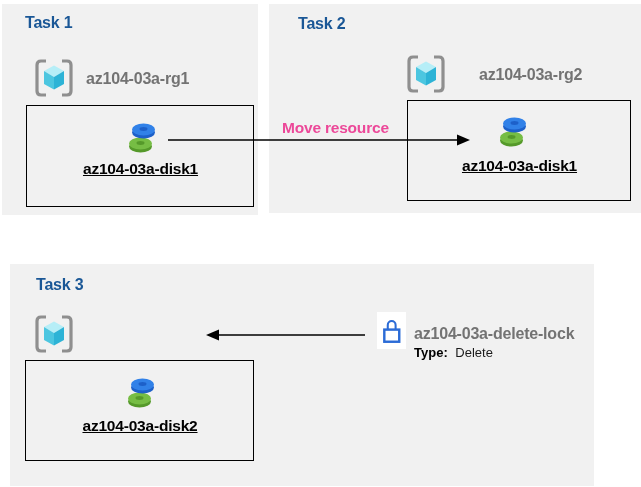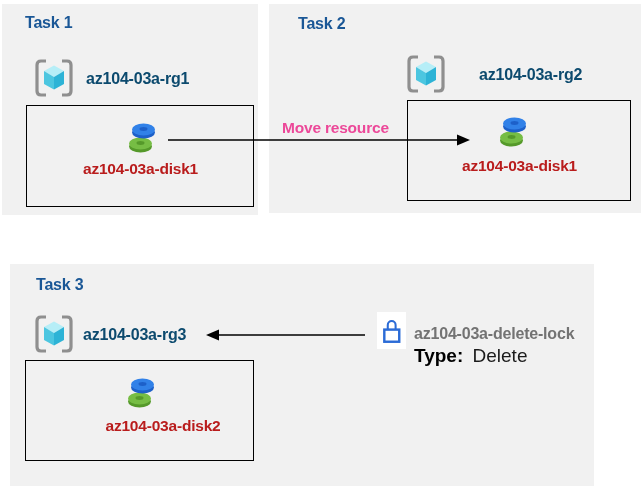--- a/index.html
+++ b/index.html
@@ -6,40 +6,40 @@
   #canvas{
     position:relative;width:641px;height:487px;background:#ffffff;overflow:hidden;
     font-family:"Liberation Sans","DejaVu Sans",sans-serif;
   }
   .panel{position:absolute;background:#f1f1f1;}
   .panel-title{
     position:absolute;font-size:16px;font-weight:bold;color:#1a5796;letter-spacing:-0.2px;
   }
   .rg-icon{position:absolute;width:40px;height:40px;}
   .rg-label{
-    position:absolute;font-size:16px;font-weight:bold;color:#0c4a6e;letter-spacing:-0.2px;white-space:nowrap;
+    position:absolute;font-size:16px;font-weight:bold;color:#737373;letter-spacing:-0.2px;white-space:nowrap;
   }
   .res-box{position:absolute;border:1.5px solid #000;background:transparent;}
   .disk-icon{position:absolute;width:36px;height:34px;}
   .disk-label{
-    position:absolute;font-size:15.5px;font-weight:bold;color:#b91c1c;text-align:center;letter-spacing:-0.2px;white-space:nowrap;
+    position:absolute;font-size:15.5px;font-weight:bold;color:#000000;text-align:center;letter-spacing:-0.2px;white-space:nowrap;text-decoration:underline;
   }
   #arrow-overlay{position:absolute;left:0;top:0;width:641px;height:487px;pointer-events:none;}
   #move-label{
     position:absolute;left:282px;top:119px;font-size:15.5px;font-weight:bold;color:#ec4899;letter-spacing:-0.2px;white-space:nowrap;
   }
   #lock-badge{
     position:absolute;left:377px;top:312px;width:29px;height:37px;background:#ffffff;
     display:flex;align-items:center;justify-content:center;
   }
   #lock-name{
     position:absolute;left:414px;top:325px;font-size:16px;font-weight:bold;color:#737373;letter-spacing:-0.2px;white-space:nowrap;
   }
   #lock-type{
-    position:absolute;left:414px;top:345px;font-size:19px;color:#1b1b1b;white-space:nowrap;
+    position:absolute;left:414px;top:345px;font-size:13px;color:#1b1b1b;white-space:nowrap;
   }
   #lock-type .type-label{font-weight:bold;color:#000;}
   #lock-type .type-value{margin-left:4px;font-weight:normal;}
 </style>
 </head>
 <body>
 
 <svg width="0" height="0" style="position:absolute">
   <defs>
     <g id="rg-cube-icon">
@@ -86,26 +86,25 @@
         <use href="#stacked-disks-icon"></use>
       </svg>
     <div class="disk-label" style="left:138px;top:153px;width:225px;">az104-03a-disk1</div>
   </div>
 
   <div class="panel" style="left:10px;top:264px;width:584px;height:222px;">
     <div class="panel-title" style="left:26px;top:12px;">Task 3</div>
     <svg class="rg-icon" style="left:24px;top:50px;" viewBox="0 0 40 40">
         <use href="#rg-cube-icon"></use>
       </svg>
-    <div class="rg-label" style="left:73px;top:62px;">az104-03a-rg3</div>
     <div class="res-box" style="left:15px;top:96px;width:227px;height:99px;"></div>
     <svg class="disk-icon" style="left:113px;top:112px;" viewBox="0 0 36 34">
         <use href="#stacked-disks-icon"></use>
       </svg>
-    <div class="disk-label" style="left:22px;top:153px;width:230px;padding-left:16px;">az104-03a-disk2</div>
+    <div class="disk-label" style="left:15px;top:153px;width:230px;">az104-03a-disk2</div>
   </div>
 
   <svg id="arrow-overlay" viewBox="0 0 641 487">
     <line x1="168" y1="140" x2="457" y2="140" stroke="#000" stroke-width="1.6"></line>
     <polygon points="470,140 457,134.5 457,145.5" fill="#000"></polygon>
     <line x1="365" y1="335" x2="219" y2="335" stroke="#000" stroke-width="1.6"></line>
     <polygon points="206,335 219,329.5 219,340.5" fill="#000"></polygon>
   </svg>
 
   <div id="move-label">Move resource</div>

